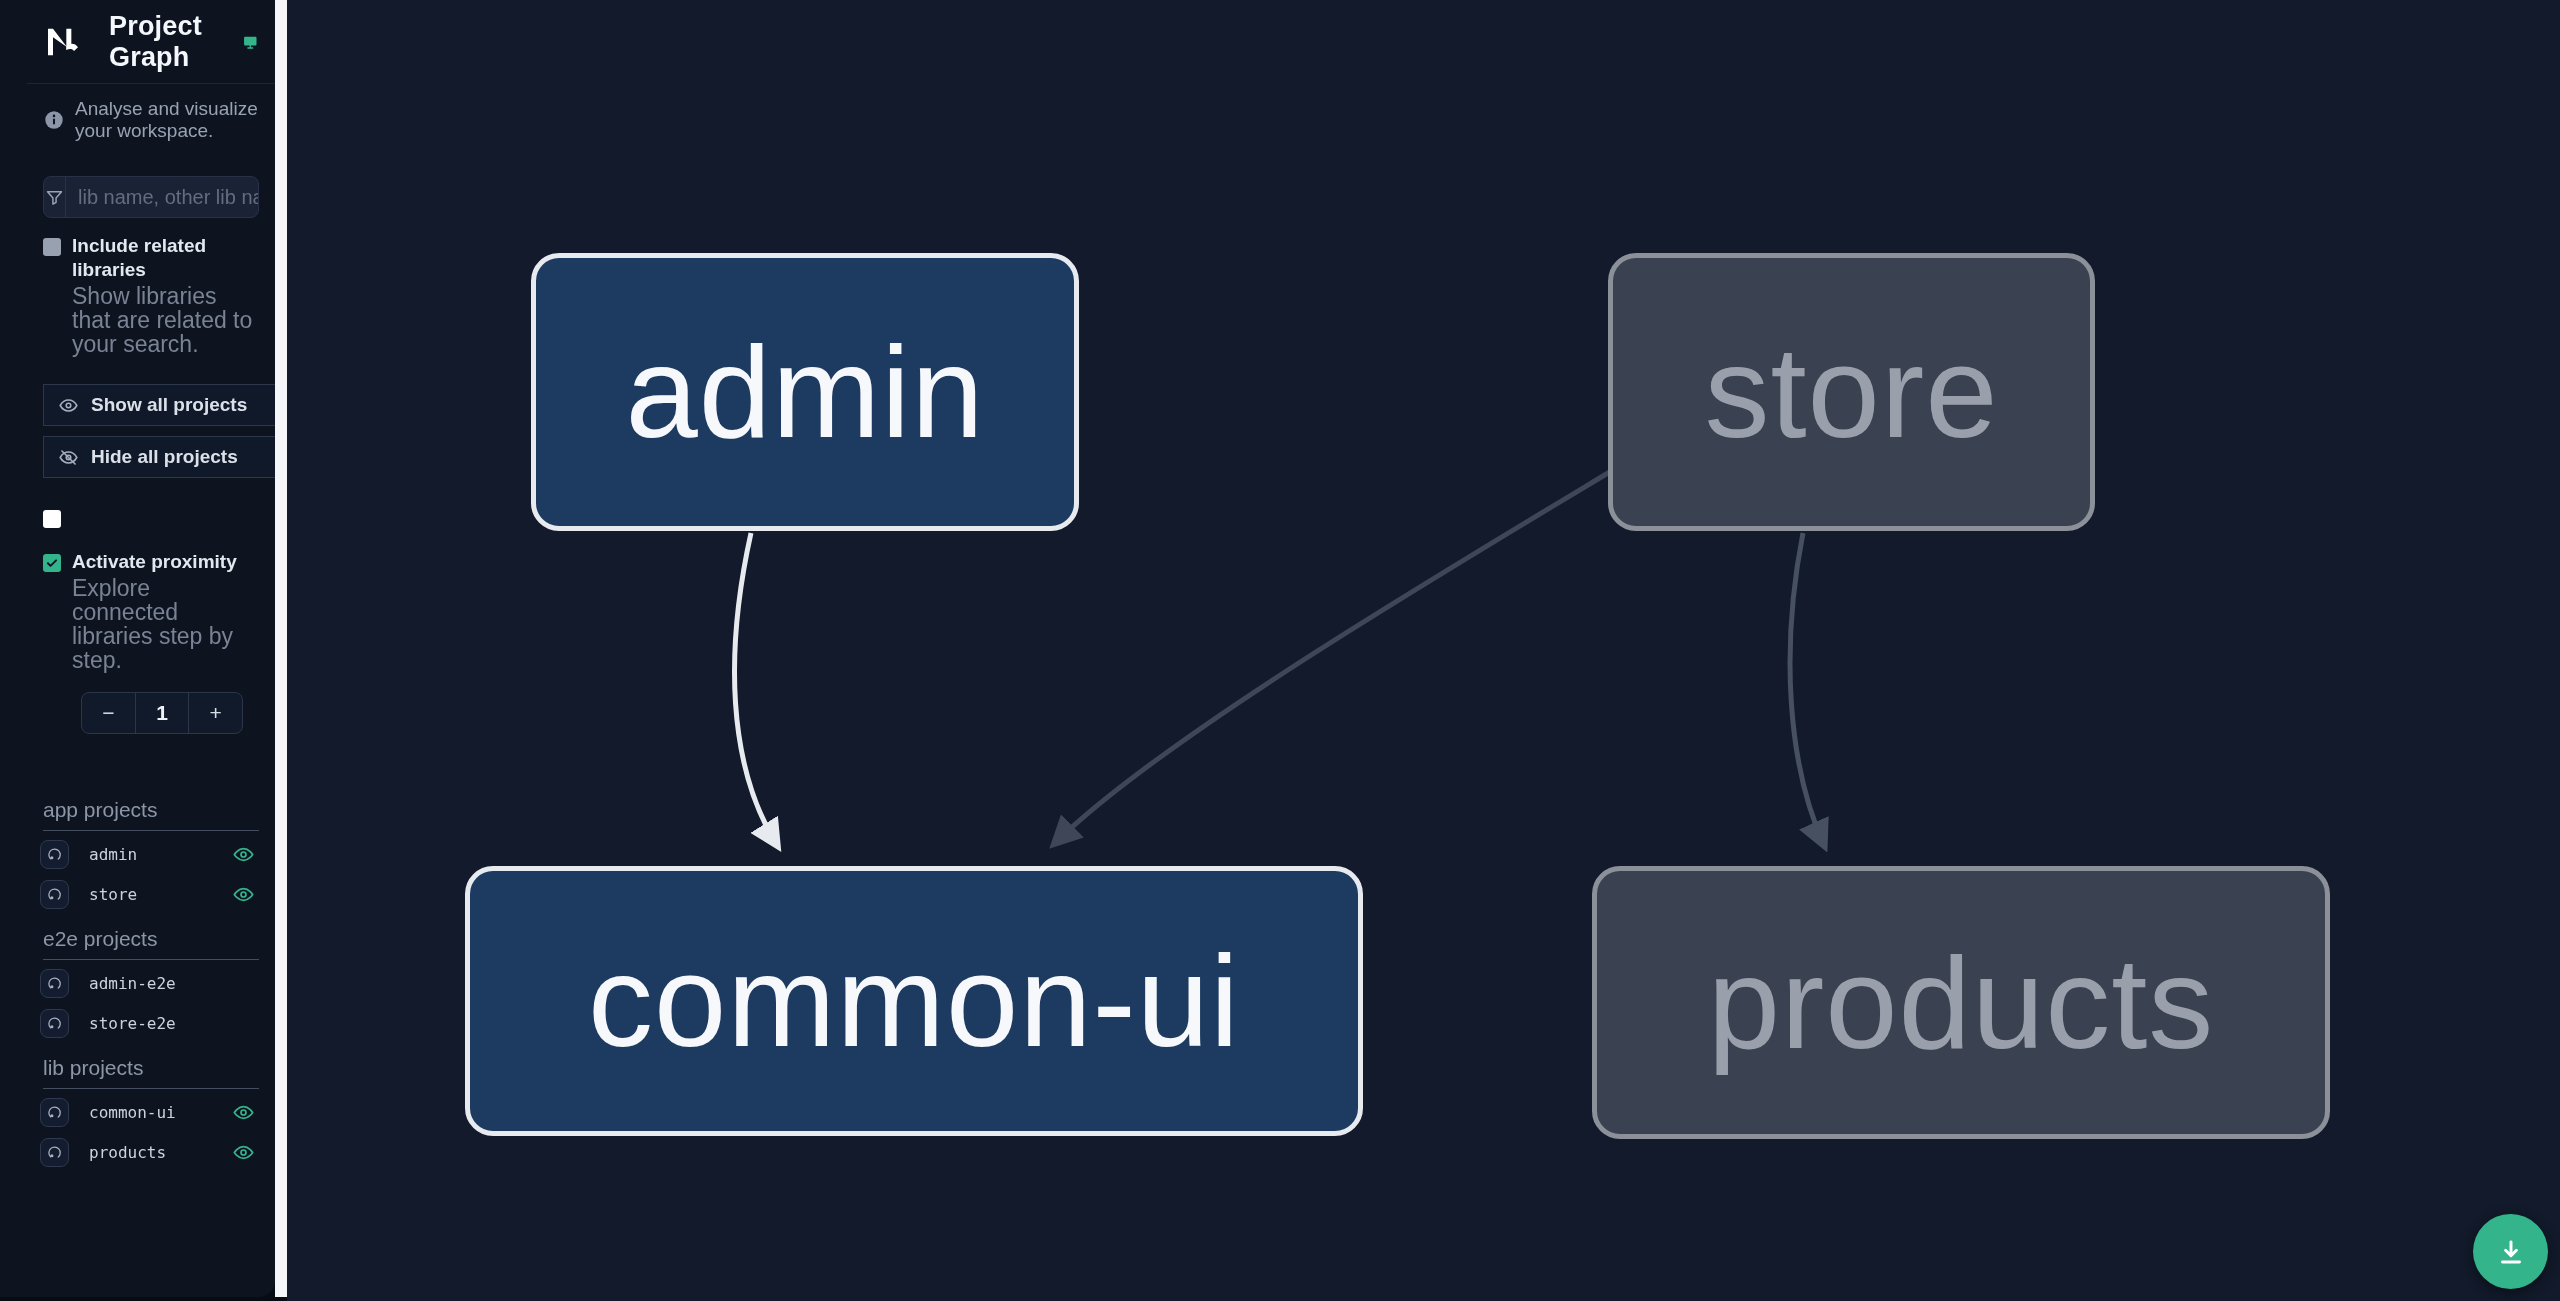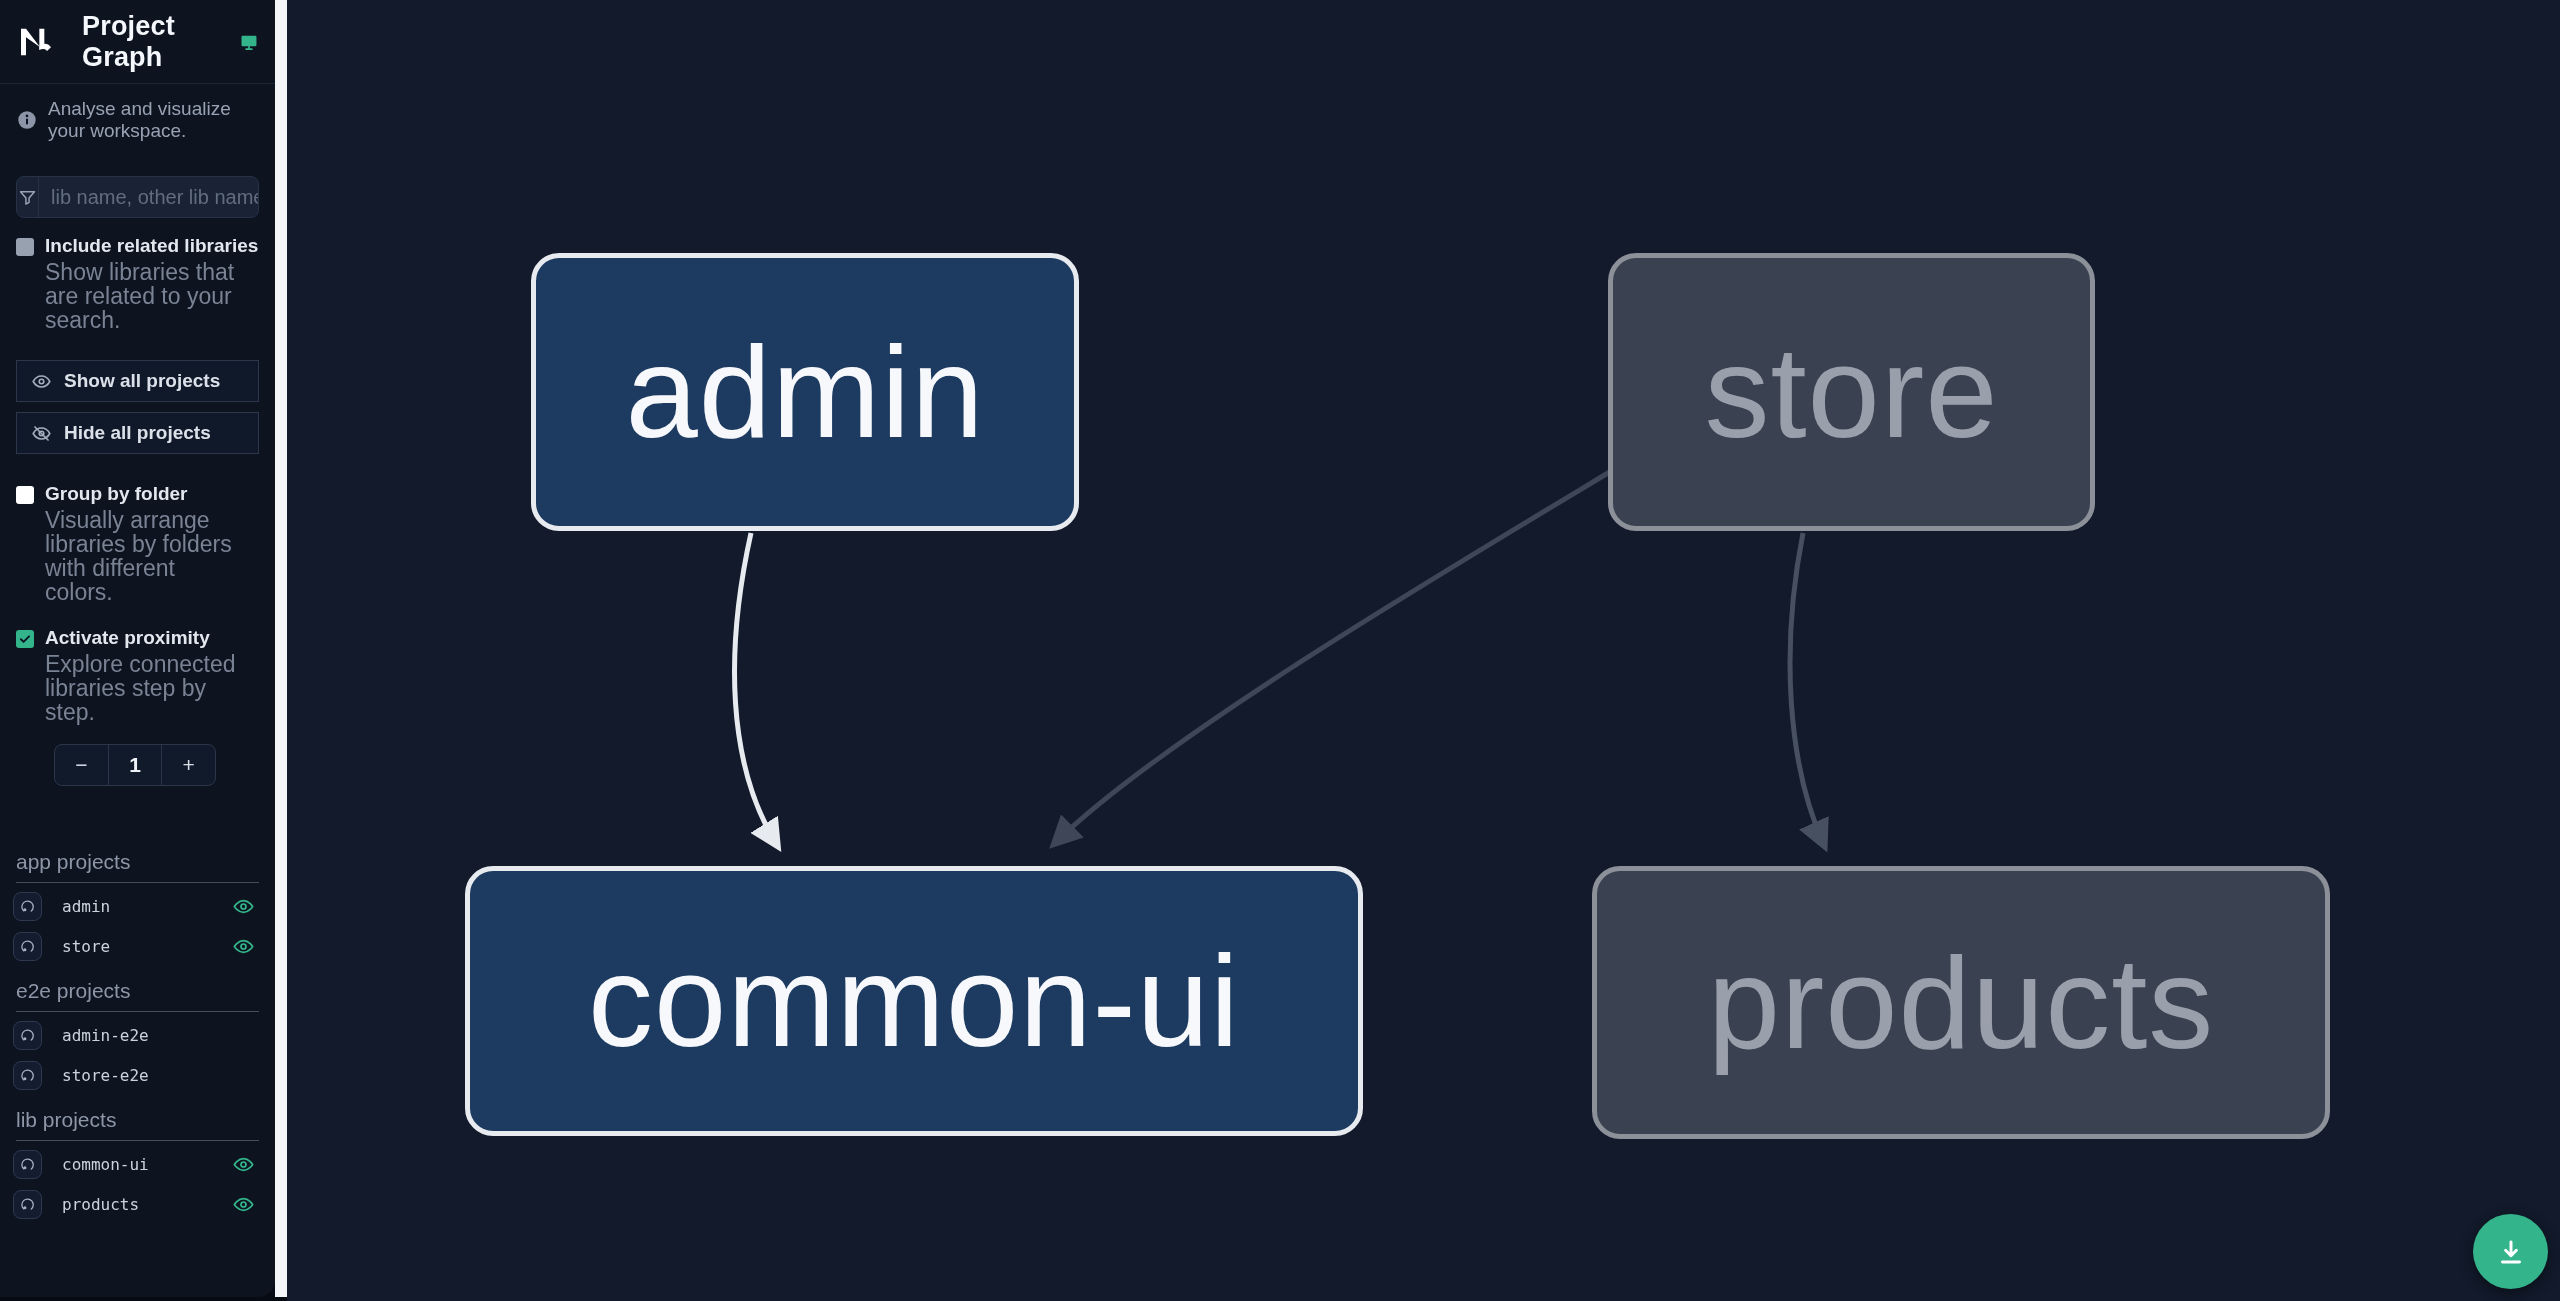--- a/index.html
+++ b/index.html
@@ -30,21 +30,21 @@
          box-shadow:0 4px 14px rgba(0,0,0,.45); }
   .fab svg { width:34px; height:34px; }
 
   
   .divider { position:absolute; left:275px; top:0; width:12px; height:1297px;
              background:#f4f6f9; cursor:col-resize; }
 
   
   .sidebar { position:absolute; left:0; top:0; width:275px; height:1297px;
              background:#0d1420; border-bottom-right-radius:16px; overflow:hidden;
-             color:#dfe4ec; }
+             color:#dfe4ec;padding-left:27px; }
   .sb-header { height:84px; display:flex; align-items:center; padding:0 16px;
                border-bottom:1px solid #1c2636; }
   .nx-logo { width:40px; height:40px; flex:none; }
   .app-title { margin-left:26px; font-size:27px; font-weight:700; color:#f4f7fb;
                letter-spacing:.2px; }
   .monitor-icon { margin-left:18px; width:26px; height:26px; color:#34b48b; cursor:pointer; }
 
   .tagline { margin:14px 16px 0; display:flex; align-items:center; gap:10px;
              color:#99a2b3; font-size:19px; }
   .tagline svg { width:22px; height:22px; flex:none; }
@@ -196,24 +196,20 @@
       <svg viewBox="0 0 24 24" fill="none" stroke="currentColor" stroke-width="1.8" stroke-linecap="round">
         <path d="M2.5 12S6 5.8 12 5.8 21.5 12 21.5 12 18 18.2 12 18.2 2.5 12 2.5 12Z"></path>
         <circle cx="12" cy="12" r="2.6"></circle>
         <path d="M4.5 4.5l15 15"></path>
       </svg>
       <span class="b-label">Hide all projects</span>
     </button>
 
     <label class="toggle m-group">
       <span class="cb white"></span>
-      <span>
-        <span class="t-label" style="display:block">Group by folder</span>
-        <span class="t-desc" style="display:block">Visually arrange libraries by folders with different colors.</span>
-      </span>
     </label>
 
     <label class="toggle m-prox">
       <span class="cb checked">
         <svg viewBox="0 0 24 24" fill="none" stroke="#0d1726" stroke-width="3.4" stroke-linecap="round" stroke-linejoin="round">
           <path d="M5 12.5l4.5 4.5L19 7.5"></path>
         </svg>
       </span>
       <span>
         <span class="t-label" style="display:block">Activate proximity</span>

